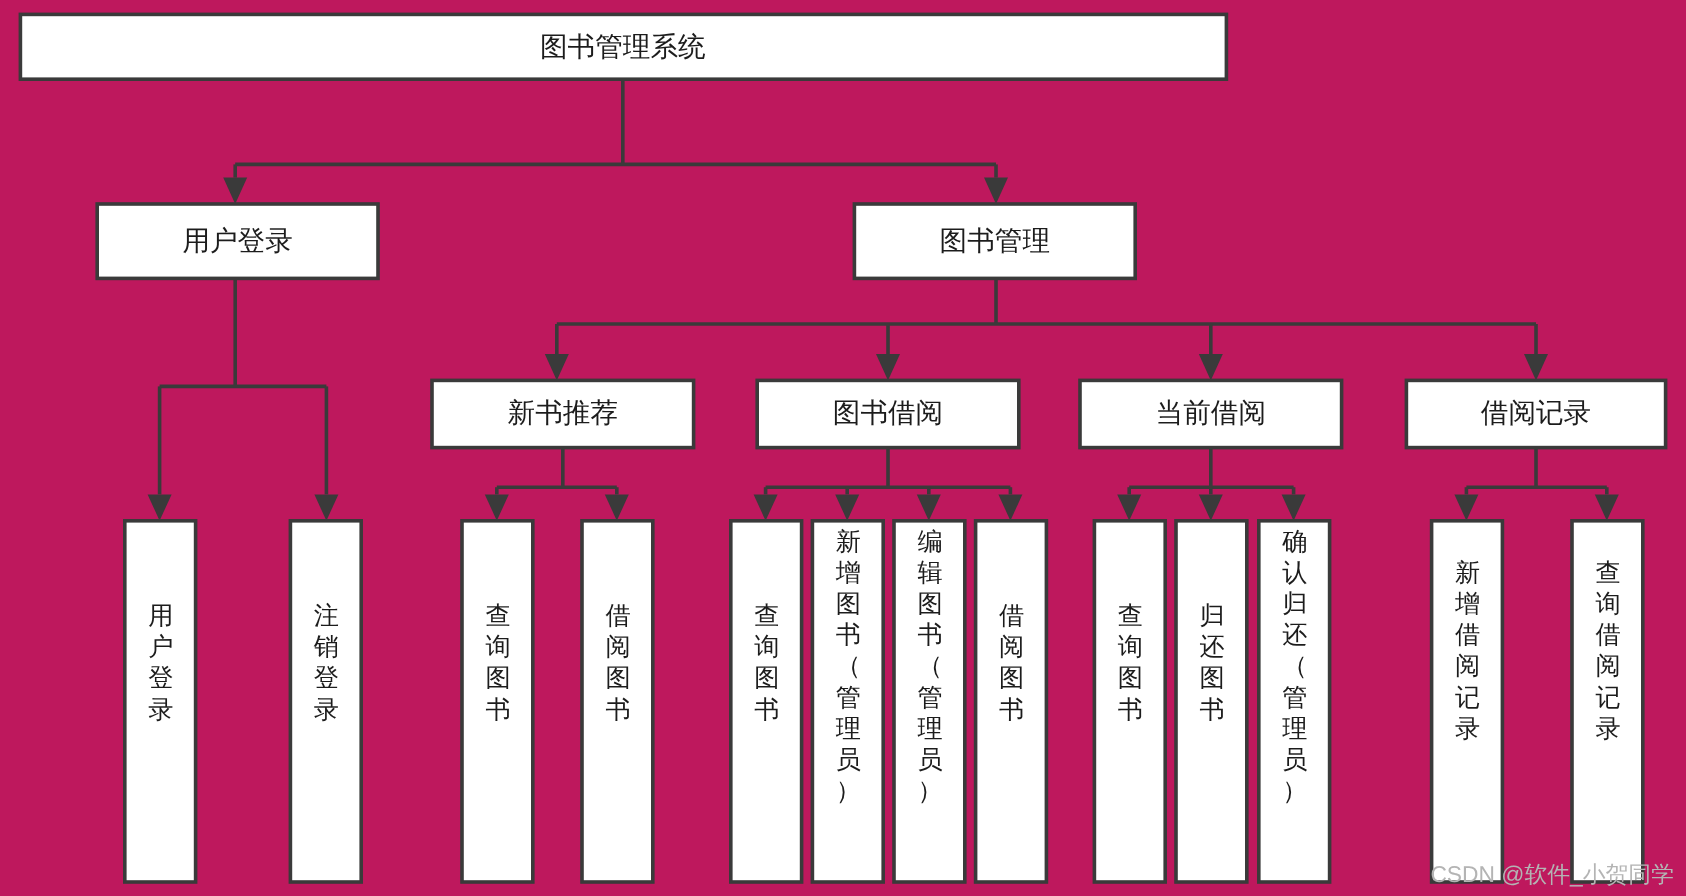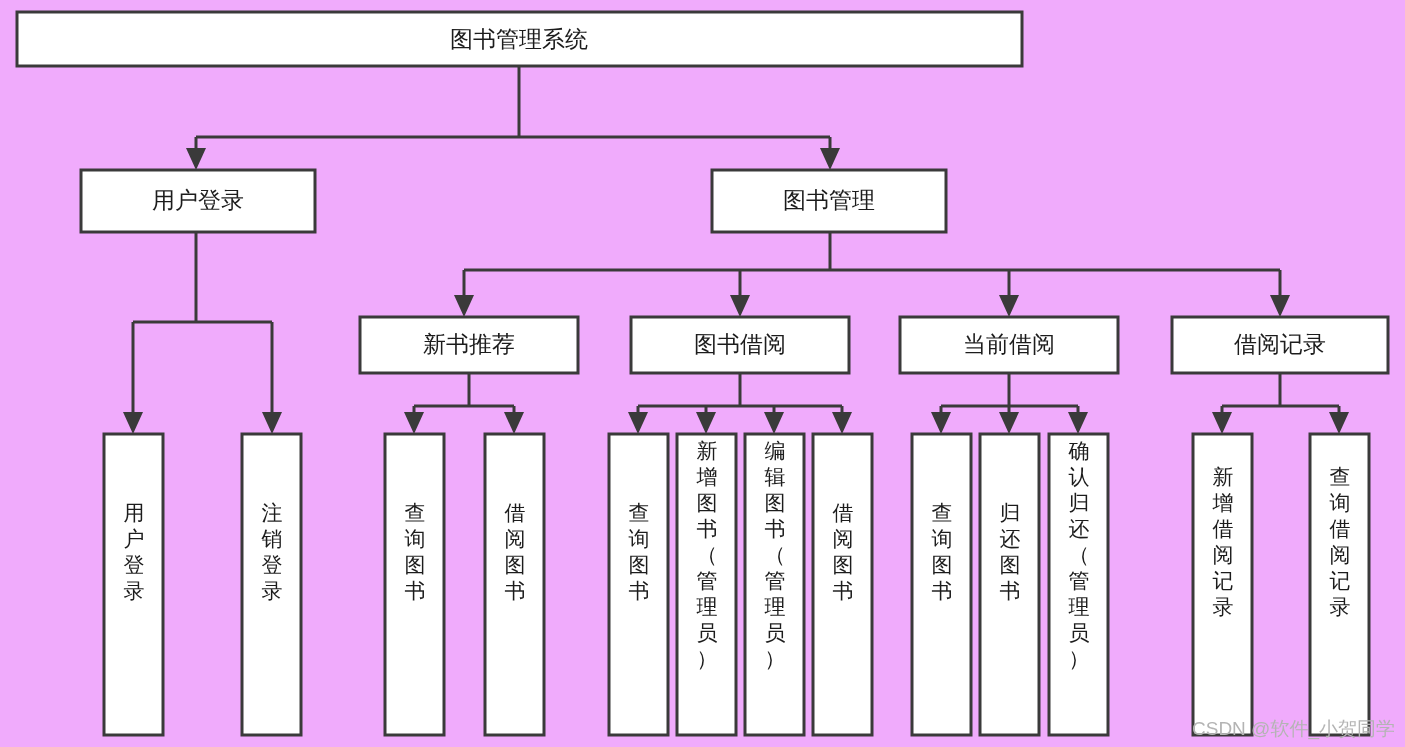--- a/index.html
+++ b/index.html
@@ -10,21 +10,21 @@
   body {
     width: 1405px;
     height: 747px;
     font-family: "Liberation Sans", "DejaVu Sans", sans-serif;
     overflow: hidden;
   }
   #diagram-root {
     position: relative;
     width: 1405px;
     height: 747px;
-    background: #f0abfc;
+    background: #be185d;
   }
   svg.diagram-canvas {
     position: absolute;
     left: 0;
     top: 0;
     width: 1405px;
     height: 747px;
     display: block;
   }
   .node-box {

